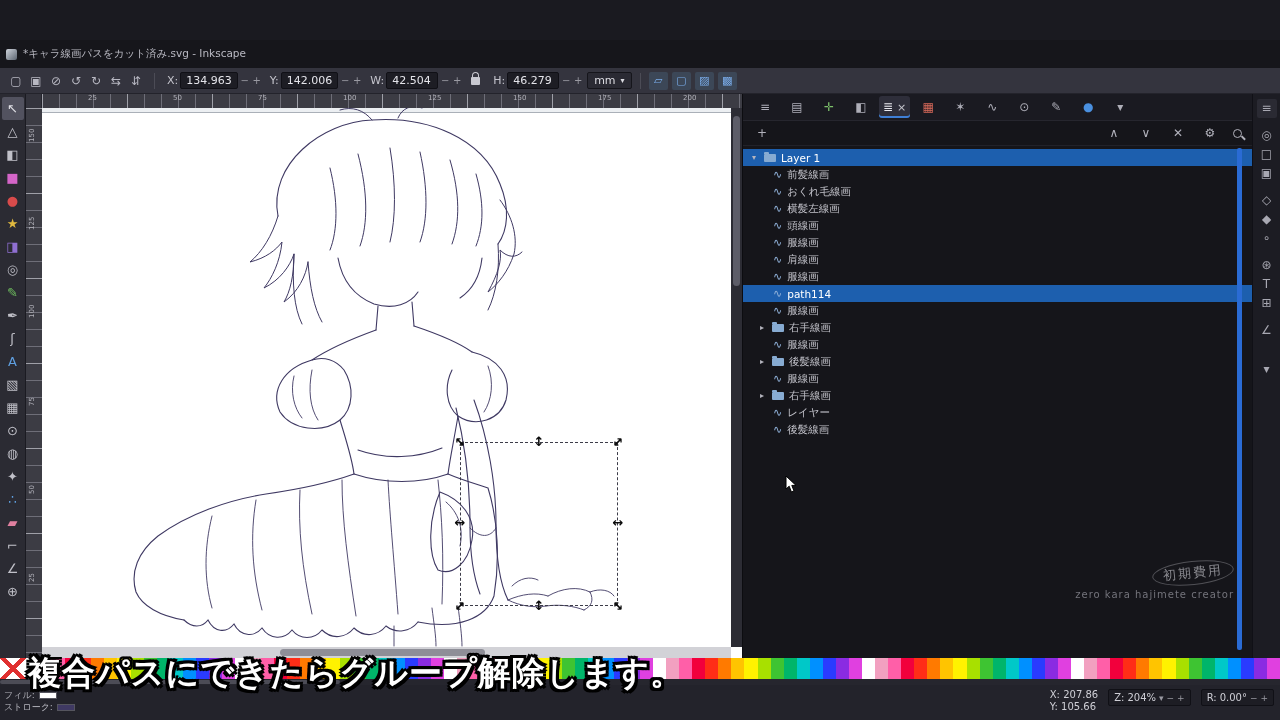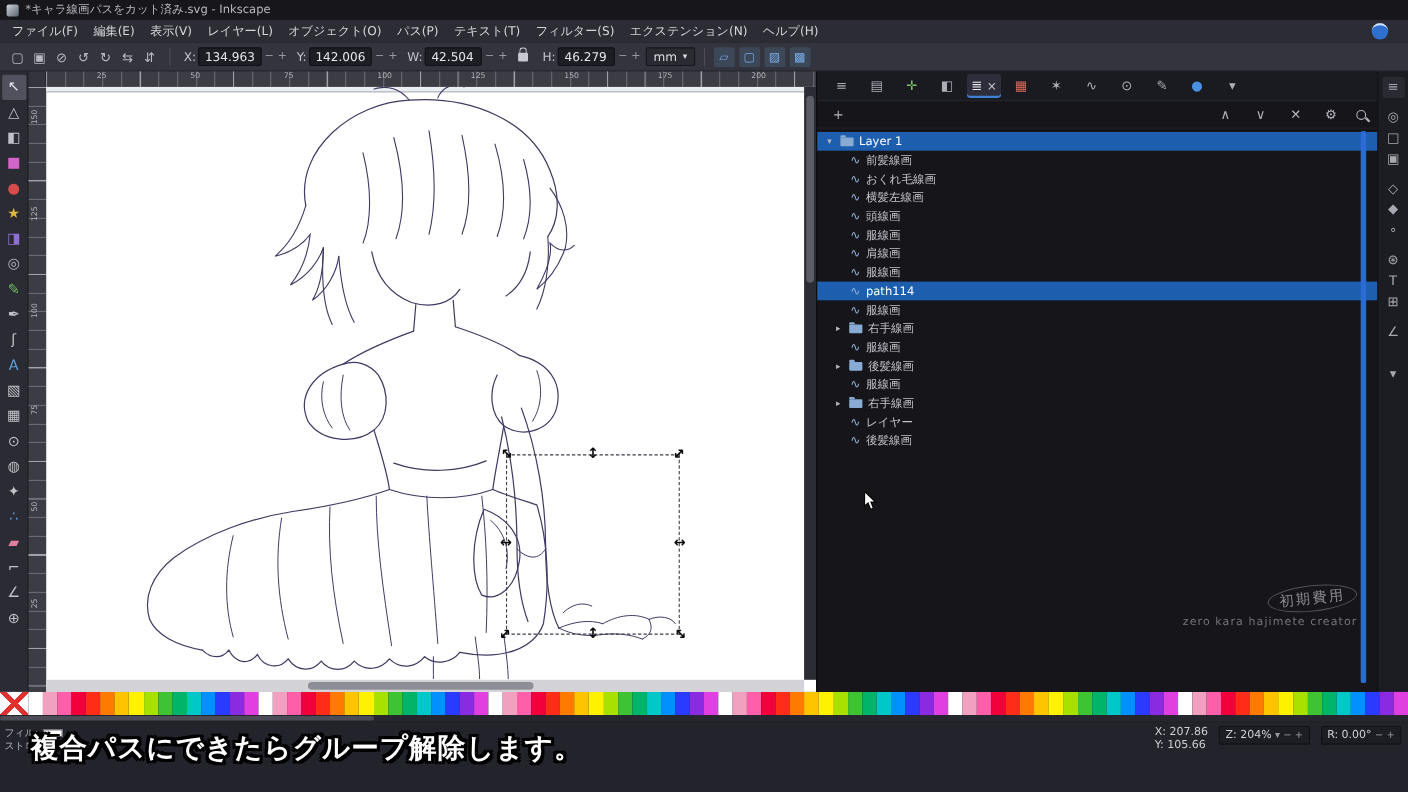--- a/index.html
+++ b/index.html
@@ -1,21 +1,21 @@
 <!DOCTYPE html>
 <html><head>
 <meta charset="utf-8">
 <style>
   * { margin:0; padding:0; box-sizing:border-box; }
   html,body { width:1280px; height:720px; background:#101014; }
   .app { position:relative; width:1280px; height:720px; overflow:hidden;
          font-family:"DejaVu Sans", sans-serif; background:#1a1a20; color:#d0d0d6; }
 
   
-  .titlebar { height:18px; background:#16161b; display:flex; align-items:center; padding-left:6px; gap:6px; }
+  .titlebar { height:28px; background:#16161b; display:flex; align-items:center; padding-left:6px; gap:6px;margin-top:40px; }
   .app-ico { width:11px; height:11px; border-radius:2px; background:linear-gradient(135deg,#cfd4dc,#5b6470); }
   .title-text { font-size:10.5px; color:#b9b9c2; }
 
   
   .menubar { height:21px; background:#2c2c35; display:flex; align-items:center; padding:0 4px; }
   .menu-items { display:flex; flex:1; }
   .menu-item { font-size:11px; color:#d4d4da; padding:0 7px; line-height:21px; cursor:default; }
   .snap-round { width:15px; height:15px; border-radius:50%; background:#2f6fd0; margin-right:14px;
                 border-top:2px solid #cfe2ff; }
 
@@ -135,50 +135,35 @@
   .chip { width:18px; height:7px; border:1px solid #55555e; }
   .chip-fill { background:#ffffff; }
   .chip-stroke { background:#3f3963; }
   .status-right { position:absolute; right:6px; top:4px; display:flex; align-items:flex-start; gap:10px;
                   font-size:10px; color:#cfcfd6; }
   .xy div { line-height:12px; }
   .zfield,.rfield { display:flex; align-items:center; gap:3px; background:#1d1d24; border:1px solid #101016;
                     border-radius:2px; padding:2px 5px; }
   .mini { font-size:9px; color:#9a9aa2; }
 
-  .subtitle { position:absolute; left:28px; bottom:24px; z-index:50; font-size:25px; font-weight:bold;
+  .subtitle { position:absolute; left:28px; bottom:24px; z-index:50; font-size:33px; font-weight:bold;
               color:#ffffff; letter-spacing:1px; white-space:nowrap;
               text-shadow:-3px -3px 0 #000,3px -3px 0 #000,-3px 3px 0 #000,3px 3px 0 #000,
                           0 -3px 0 #000,0 3px 0 #000,-3px 0 0 #000,3px 0 0 #000; }
 </style>
 </head>
 <body>
 
 <div class="app">
 
   <div class="titlebar">
     <span class="app-ico"></span>
     <span class="title-text">*キャラ線画パスをカット済み.svg - Inkscape</span>
   </div>
 
-  <div class="menubar">
-    <div class="menu-items">
-        <span class="menu-item">ファイル(F)</span>
-        <span class="menu-item">編集(E)</span>
-        <span class="menu-item">表示(V)</span>
-        <span class="menu-item">レイヤー(L)</span>
-        <span class="menu-item">オブジェクト(O)</span>
-        <span class="menu-item">パス(P)</span>
-        <span class="menu-item">テキスト(T)</span>
-        <span class="menu-item">フィルター(S)</span>
-        <span class="menu-item">エクステンション(N)</span>
-        <span class="menu-item">ヘルプ(H)</span>
-      </div>
-    <span class="snap-round"></span>
-  </div>
 
   <div class="cmdbar">
     <div style="display:flex">
         <span class="cmd-ico">▢</span>
         <span class="cmd-ico">▣</span>
         <span class="cmd-ico">⊘</span>
         <span class="cmd-ico">↺</span>
         <span class="cmd-ico">↻</span>
         <span class="cmd-ico">⇆</span>
         <span class="cmd-ico">⇵</span>

